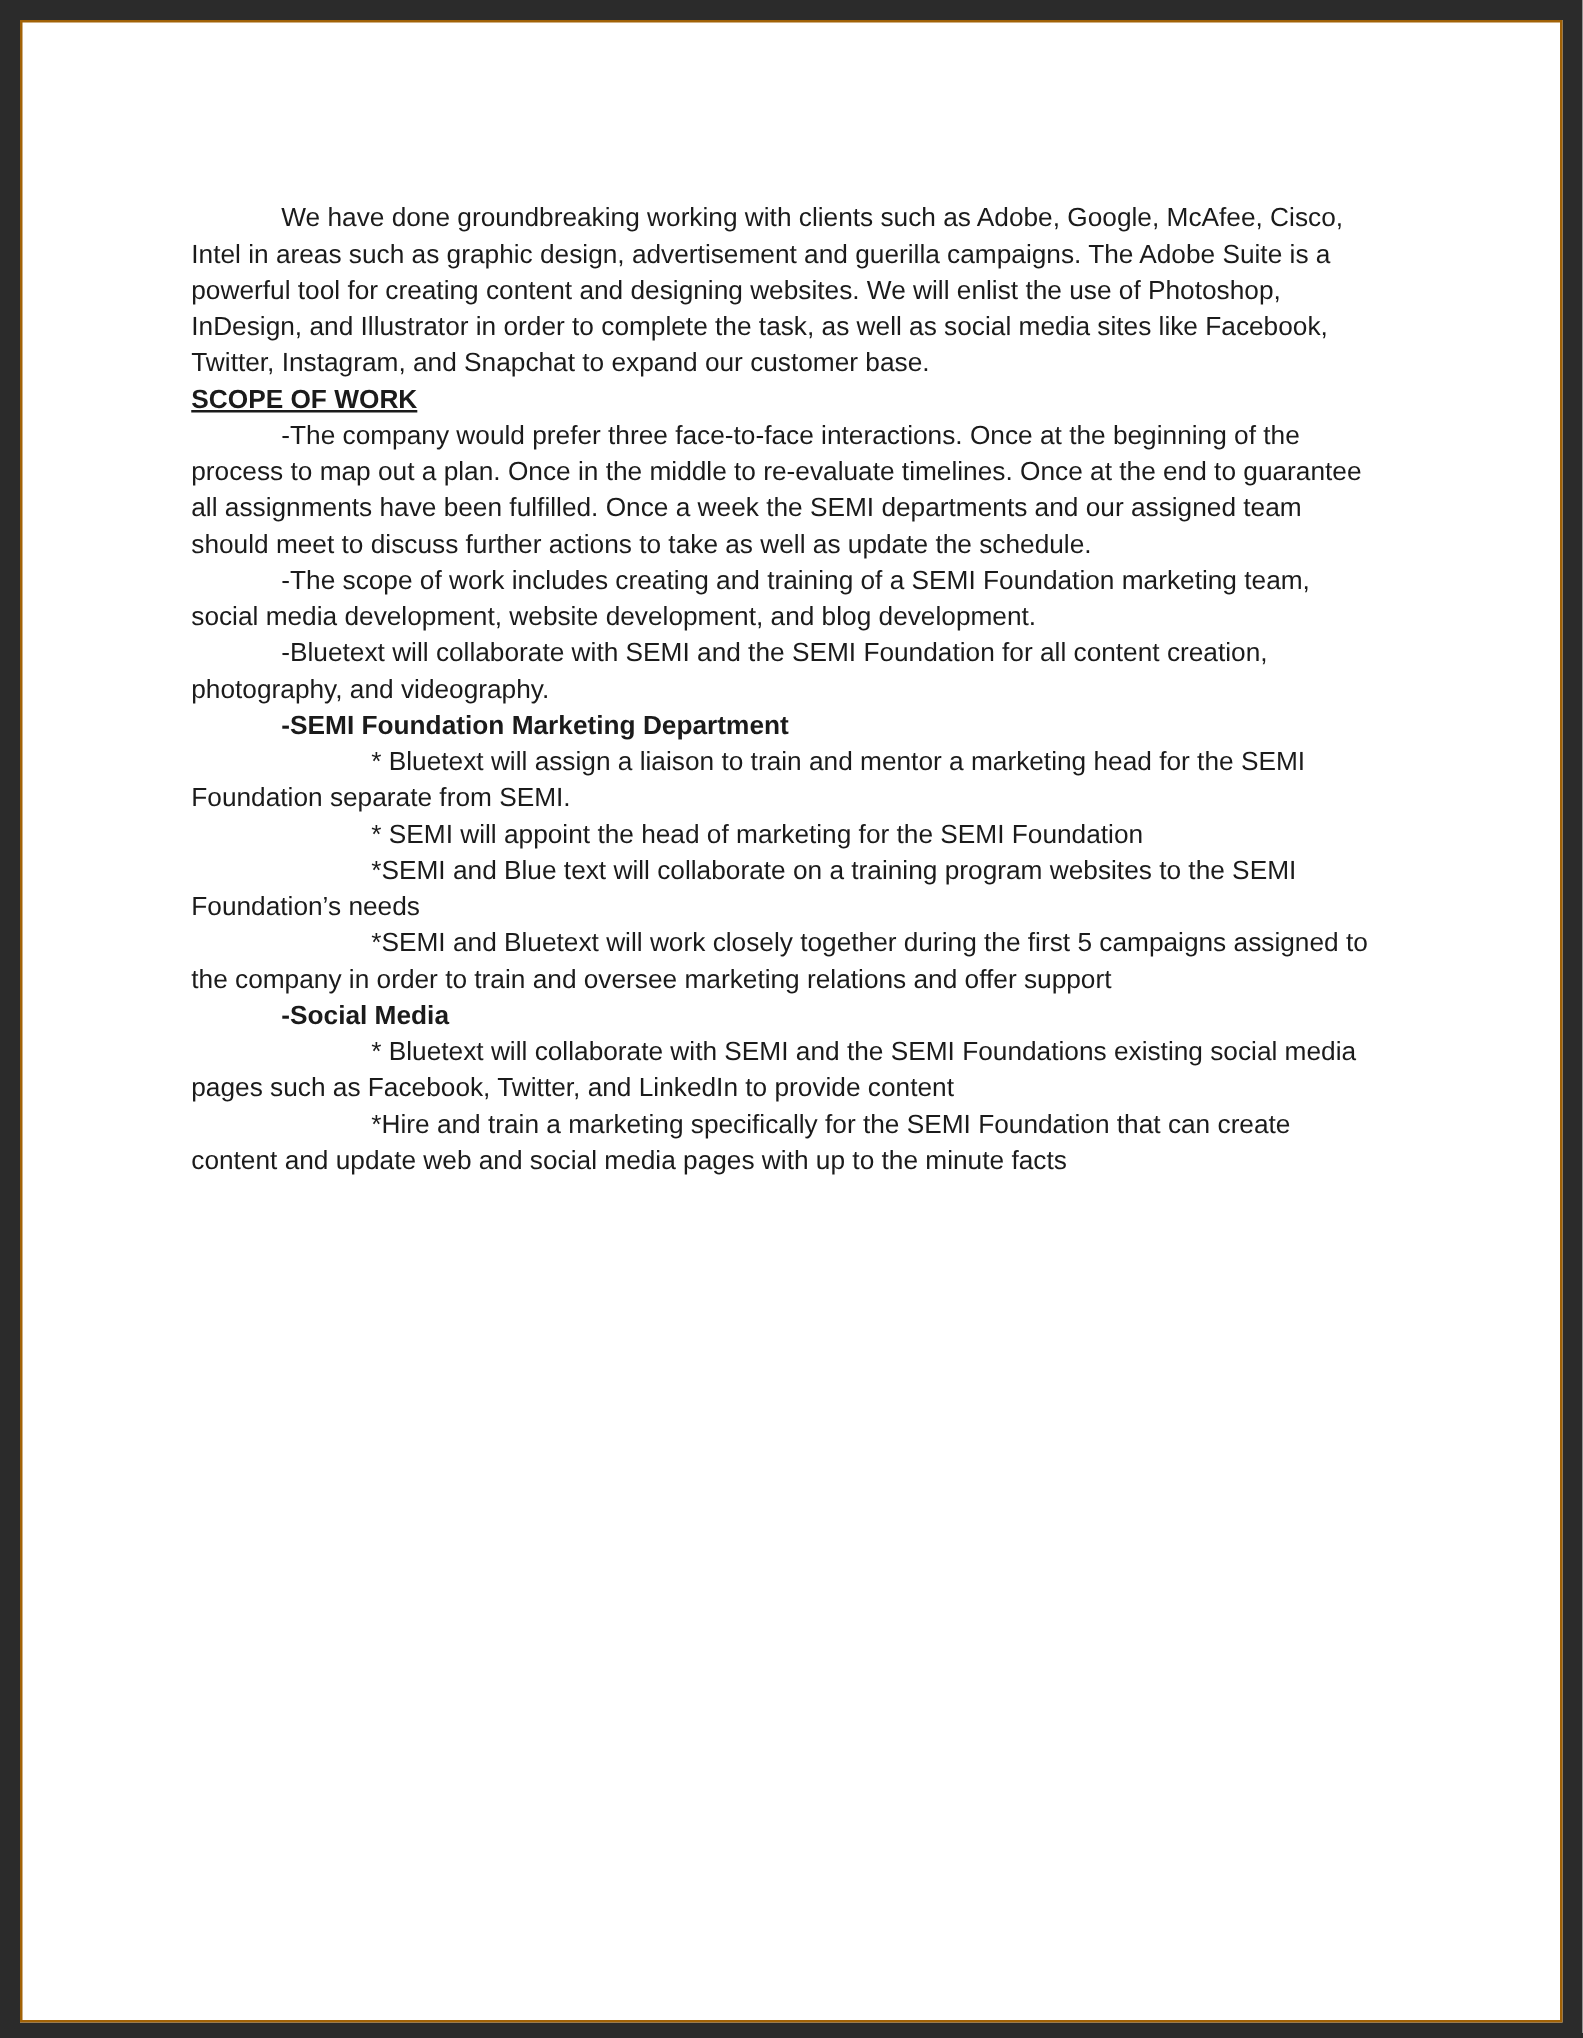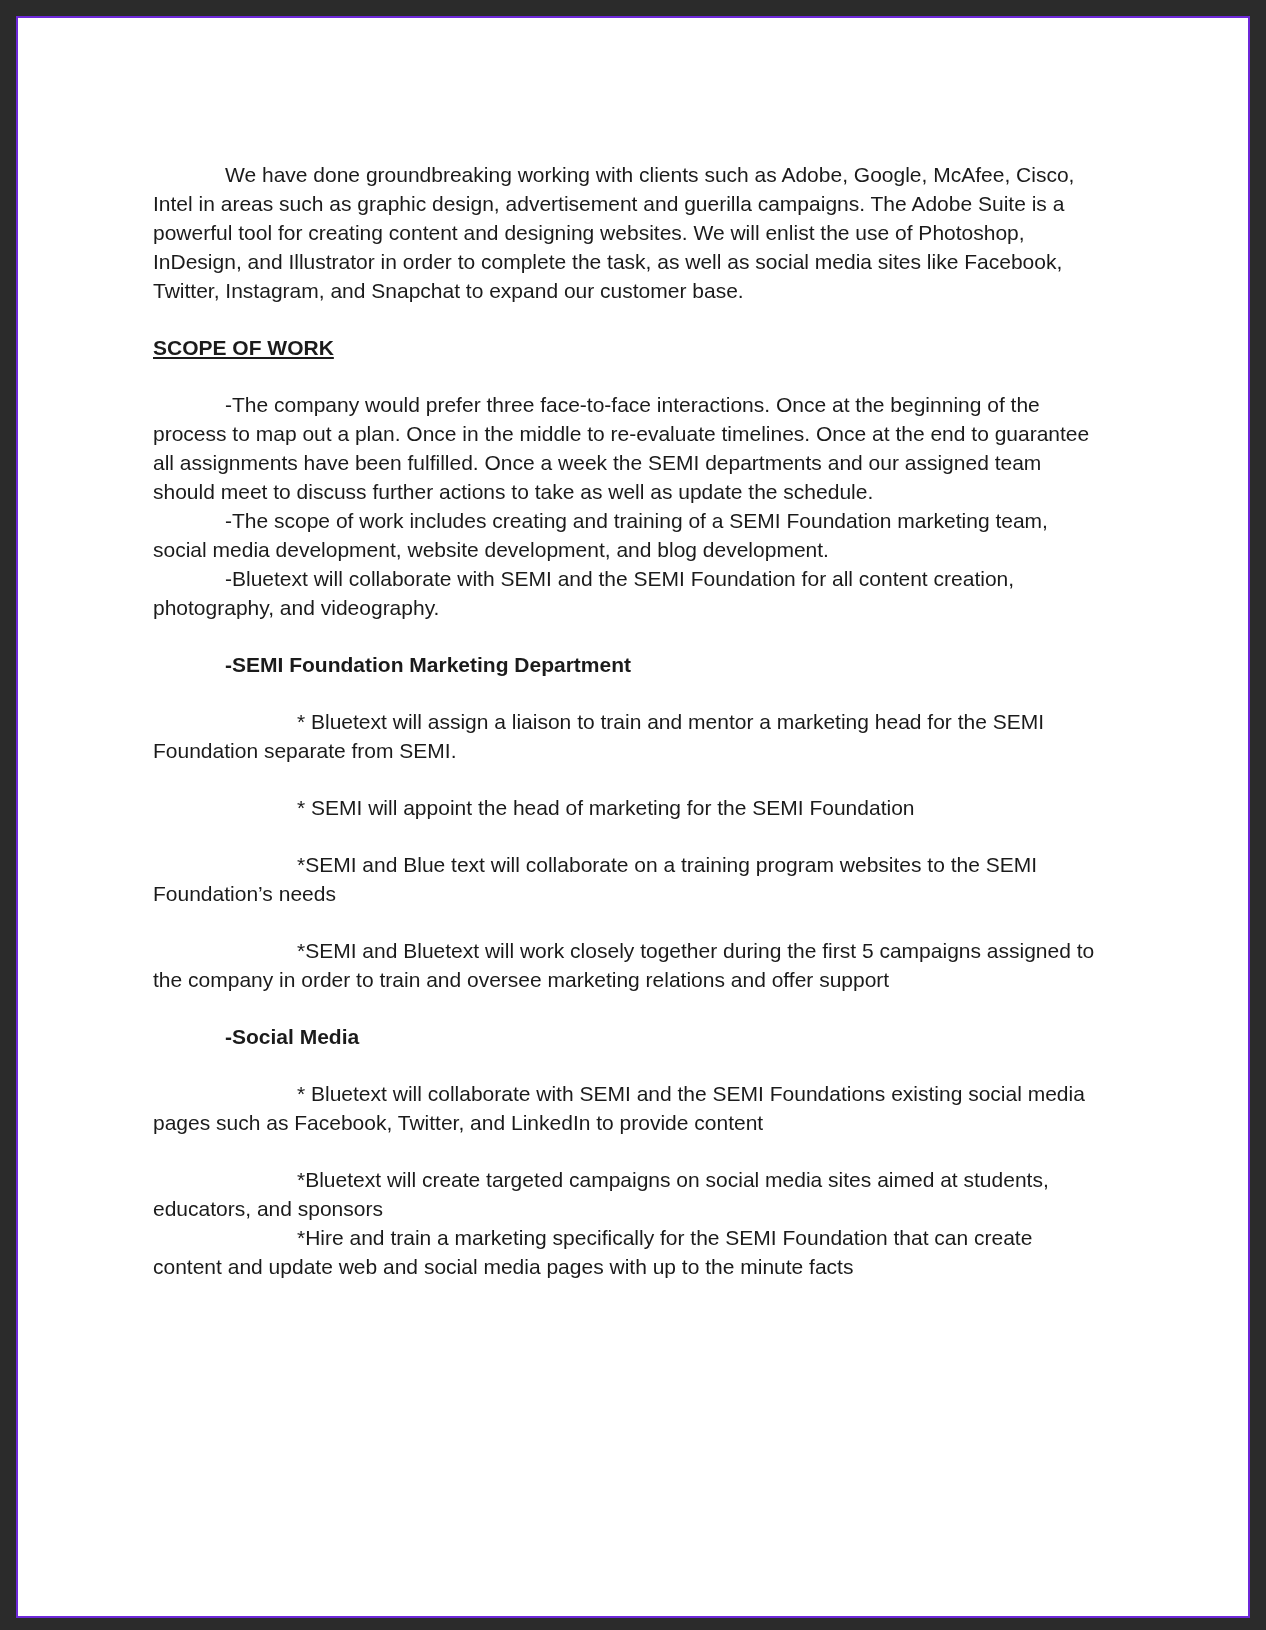--- a/index.html
+++ b/index.html
@@ -14,37 +14,36 @@
     position: relative;
     overflow: hidden;
   }
   .page {
     position: absolute;
     left: 16px;
     top: 16px;
     width: 1234px;
     height: 1602px;
     background: #ffffff;
-    border: 2px solid #6d28d9;
+    border: 2px solid #a16207;
     box-sizing: border-box;
   }
   .content {
     position: absolute;
     left: 135px;
     top: 142px;
     width: 945px;
     color: #1b1b1b;
     font-size: 21px;
     line-height: 29px;
   }
   .para {
     margin: 0;
   }
   .gap {
-    margin-top: 28px;
   }
   .indent1 {
     text-indent: 72px;
   }
   .indent2 {
     text-indent: 144px;
   }
   .heading-main {
     font-weight: bold;
     text-decoration: underline;
@@ -76,19 +75,18 @@
     <p class="para gap indent2">* SEMI will appoint the head of marketing for the SEMI Foundation</p>
 
     <p class="para gap indent2">*SEMI and Blue text will collaborate on a training program websites to the SEMI Foundation’s needs</p>
 
     <p class="para gap indent2">*SEMI and Bluetext will work closely together during the first 5 campaigns assigned to the company in order to train and oversee marketing relations and offer support</p>
 
     <p class="para gap indent1 heading-sub">-Social Media</p>
 
     <p class="para gap indent2">* Bluetext will collaborate with SEMI and the SEMI Foundations existing social media pages such as Facebook, Twitter, and LinkedIn to provide content</p>
 
-    <p class="para gap indent2">*Bluetext will create targeted campaigns on social media sites aimed at students, educators, and sponsors</p>
 
 
     <p class="para indent2">*Hire and train a marketing specifically for the SEMI Foundation that can create content and update web and social media pages with up to the minute facts</p>
 
   </div>
 </div>
 
 </body></html>

